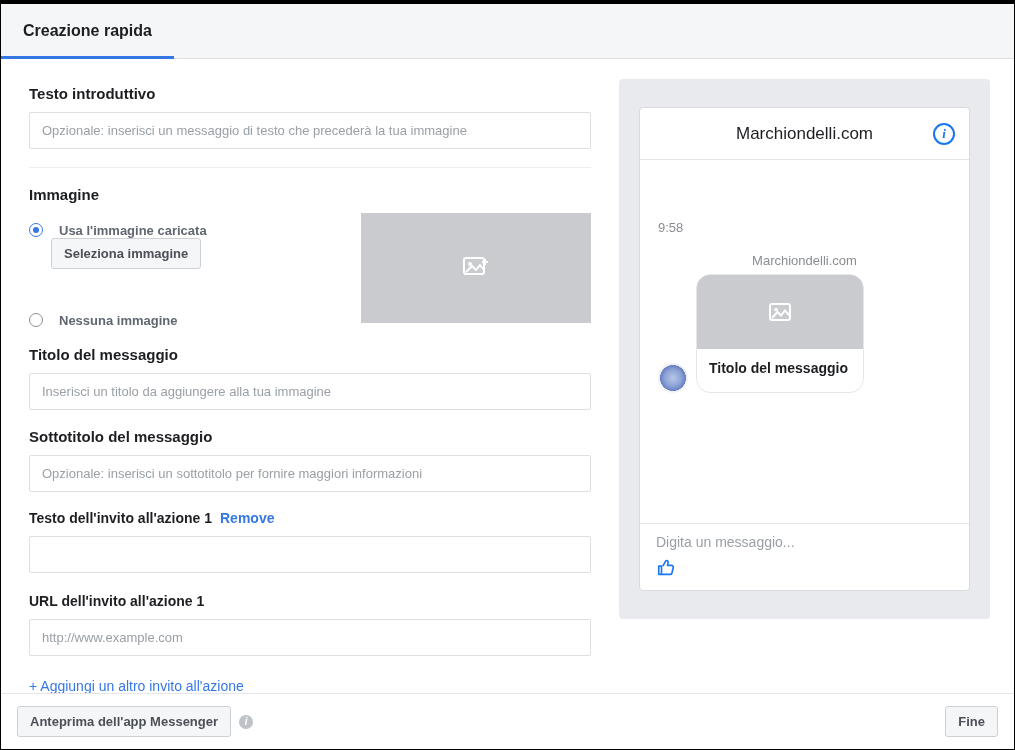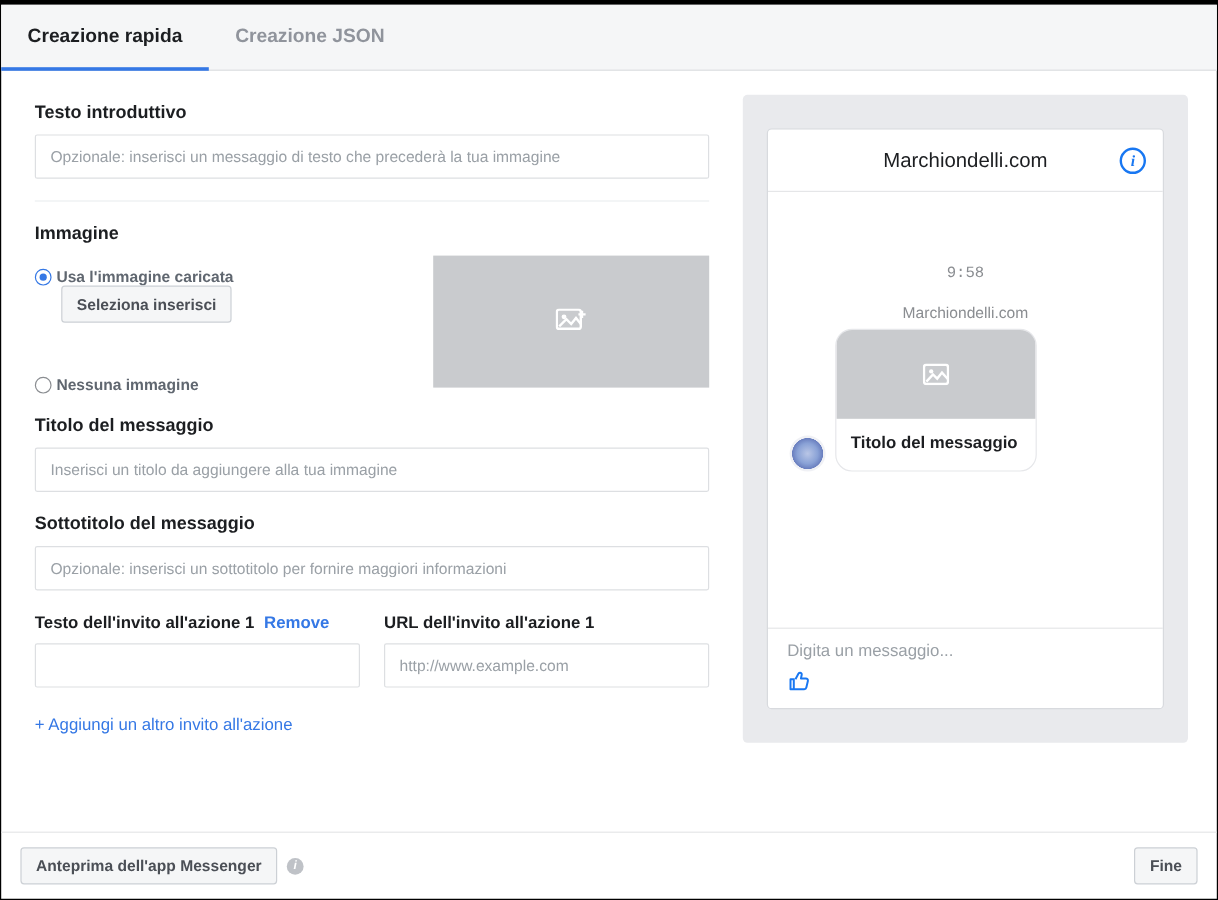--- a/index.html
+++ b/index.html
@@ -60,22 +60,21 @@
     font-size: 13px;
     padding: 10px 12px;
     color: #1c1e21;
   }
   .text-input::placeholder { color: #9aa0a6; }
   .divider { border: none; border-top: 1px solid #eceff1; margin: 18px 0 0; }
   .image-block { display: flex; align-items: flex-start; gap: 30px; }
   .image-options { flex: 1; }
   .radio-row {
     display: flex;
-    align-items: center;
-    gap: 4px;
+    gap: 16px;
     margin-top: 10px;
     font-size: 13px;
     font-weight: 700;
     color: #606770;
   }
   .radio {
     width: 14px; height: 14px;
     border-radius: 50%;
     border: 1px solid #8a8d91;
     display: inline-flex;
@@ -102,21 +101,21 @@
     cursor: pointer;
   }
   .image-placeholder {
     width: 230px;
     height: 110px;
     background: #c9cbce;
     display: flex;
     align-items: center;
     justify-content: center;
   }
-  .row2 { display: flex; gap: 20px; margin-top: 18px; }
+  .row2 { display: flex; gap: 20px; margin-top: 18px; flex-direction: column; }
   .row2 .col { flex: 1; }
   .cta-label { font-size: 14px; font-weight: 700; margin-bottom: 10px; display: flex; gap: 8px; align-items: baseline; }
   .remove-link { color: #3578e5; cursor: pointer; }
   .add-link { color: #3578e5; font-size: 14px; margin-top: 22px; cursor: pointer; }
 
   .preview-col {
     width: 395px;
     padding: 20px 24px 20px 0;
   }
   .preview-outer {
@@ -149,21 +148,21 @@
     position: absolute; right: 14px; top: 50%; transform: translateY(-50%);
     width: 22px; height: 22px; border: 2px solid #1877f2; border-radius: 50%;
     display: flex; align-items: center; justify-content: center;
     color: #1877f2; font-family: Georgia, serif; font-style: italic; font-weight: 700; font-size: 13px;
   }
   .preview-body {
     flex: 1;
     padding: 60px 18px 0;
     position: relative;
   }
-  .preview-time { text-align: center; font-size: 13px; color: #8a8d91; font-family: Liberation Mono, monospace; }
+  .preview-time { text-align: left; font-size: 13px; color: #8a8d91; }
   .preview-sender { text-align: center; font-size: 13px; color: #8a8d91; margin-top: 18px; }
   .preview-card-wrap { display: flex; align-items: flex-end; gap: 8px; margin-top: 6px; }
   .preview-avatar {
     width: 30px; height: 30px; border-radius: 50%;
     background: radial-gradient(ellipse at center, #b9c6e6 0%, #8aa2d6 40%, #6a7fbf 60%, #f0f1f5 62%);
     flex-shrink: 0;
   }
   .preview-card {
     width: 168px;
     border-radius: 14px;
@@ -199,42 +198,41 @@
     font-size: 10px; font-weight: 700; font-style: italic;
   }
   svg { display: block; }
 </style>
 </head>
 <body>
 
 <div class="app-frame">
   <div class="tabs">
     <div class="tab active">Creazione rapida</div>
-    <div class="tab">Creazione JSON</div>
   </div>
 
   <div class="content">
     <div class="form-col">
 
       <div class="section-label first">Testo introduttivo</div>
       <input class="text-input" type="text" placeholder="Opzionale: inserisci un messaggio di testo che precederà la tua immagine" style="">
 
       <hr class="divider">
 
       <div class="section-label">Immagine</div>
       <div class="image-block">
         <div class="image-options">
           <div class="radio-row">
             <span class="radio checked">
                 <span class="dot"></span>
               </span>
             <span>Usa l'immagine caricata</span>
           </div>
           <div style="margin-left:22px">
-            <span class="btn">Seleziona inserisci</span>
+            <span class="btn">Seleziona immagine</span>
           </div>
           <div class="radio-row" style="margin-top:44px">
             <span class="radio"></span>
             <span>Nessuna immagine</span>
           </div>
         </div>
         <div class="image-placeholder">
           <svg width="26" height="22" viewBox="0 0 26 22">
             <rect x="1" y="1" width="20" height="16" rx="2" fill="none" stroke="#fff" stroke-width="2"></rect>
             <circle cx="7" cy="7" r="2" fill="#fff"></circle>

